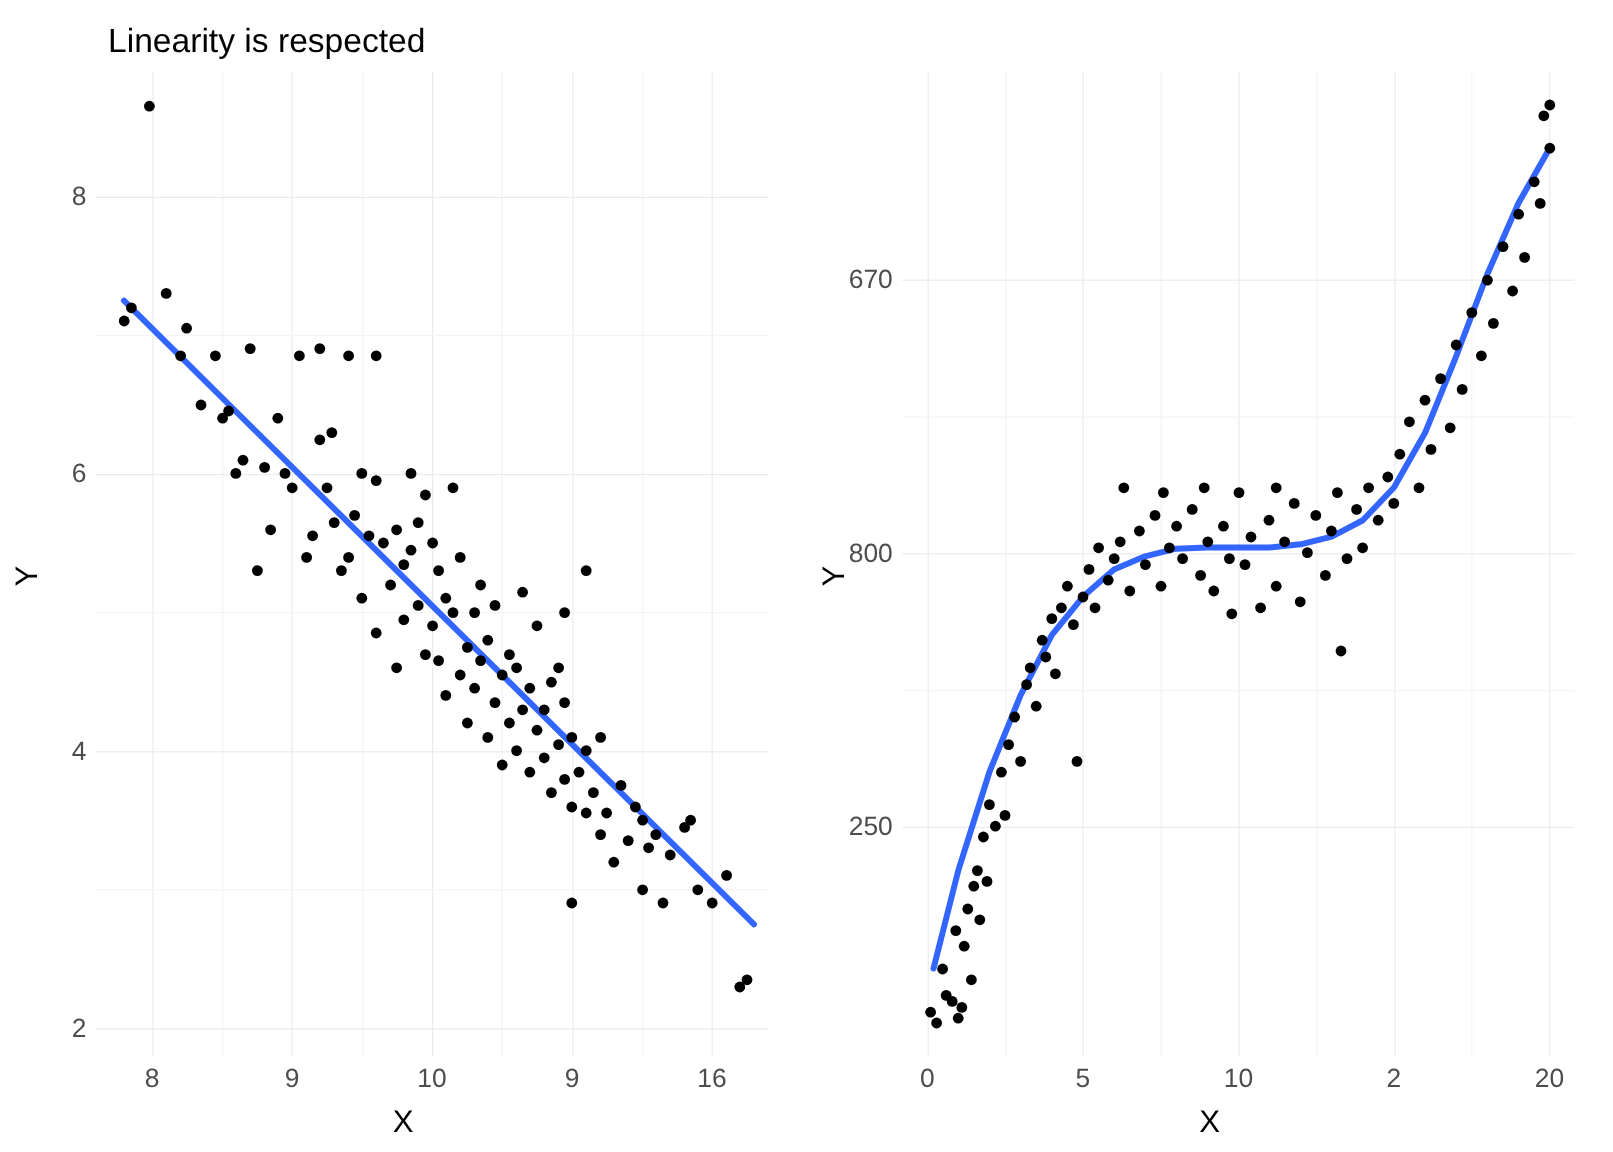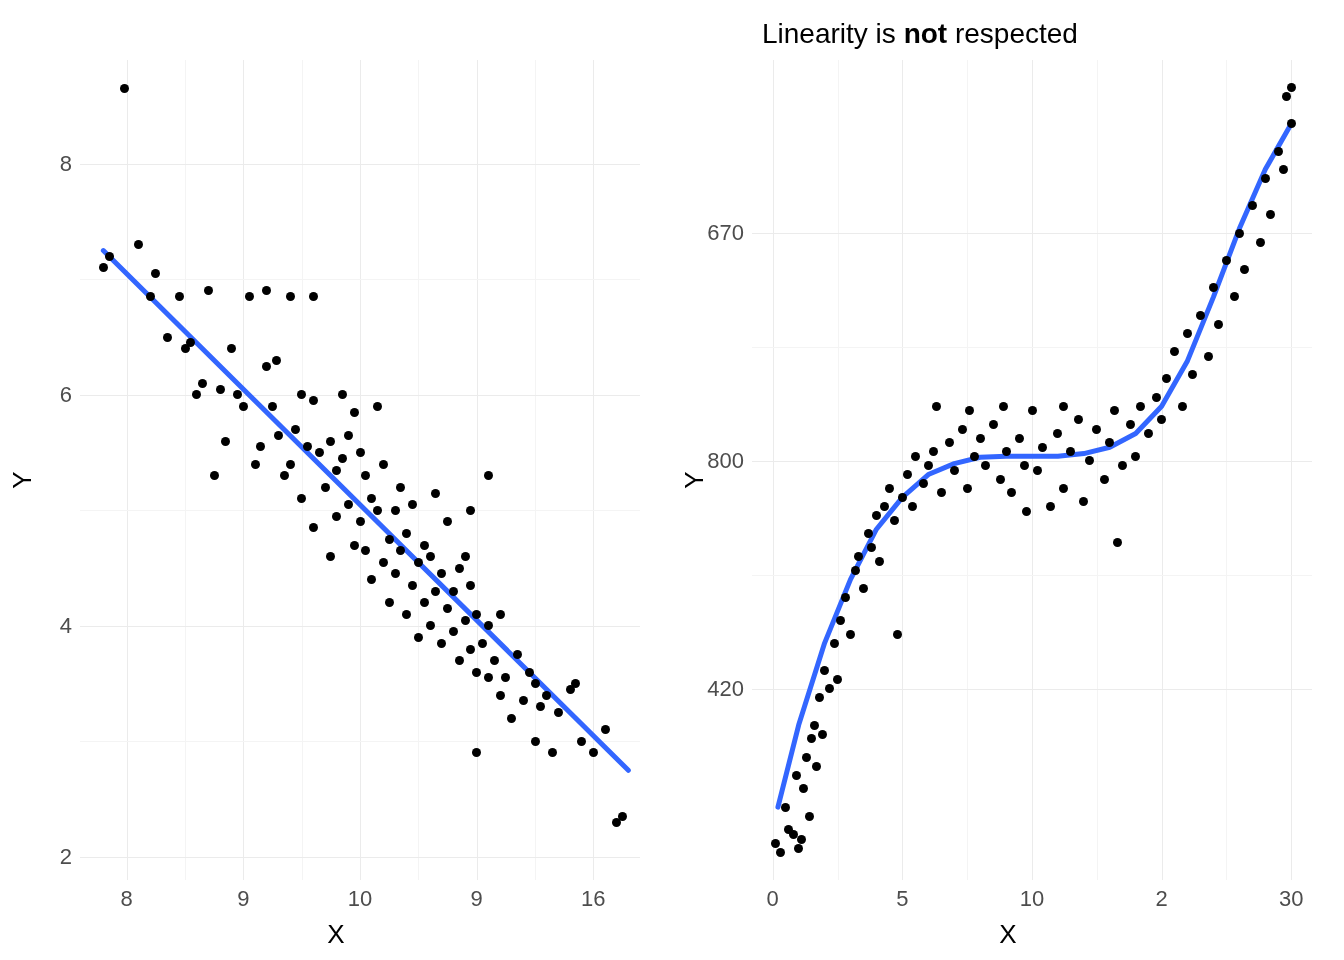--- a/index.html
+++ b/index.html
@@ -63,20 +63,21 @@
   svg.overlay {
     position: absolute;
     top:0; left:0;
     pointer-events: none;
   }
 </style>
 </head>
 <body>
 
 <div class="panel panel-left">
+  <div class="title">Linearity is respected</div>
   <div class="plot-area" id="plot0">
     <div class="gridline-v" style="left: 46.6667px;"></div>
       <div class="gridline-v" style="left: 163.333px;"></div>
       <div class="gridline-v" style="left: 280px;"></div>
       <div class="gridline-v" style="left: 396.667px;"></div>
       <div class="gridline-v" style="left: 513.333px;"></div>
       <div class="gridline-v minor" style="left: 105px;"></div>
       <div class="gridline-v minor" style="left: 221.667px;"></div>
       <div class="gridline-v minor" style="left: 338.333px;"></div>
       <div class="gridline-v minor" style="left: 455px;"></div>
@@ -216,21 +217,20 @@
     <div class="axis-text" style="left: 360px; top: 886px; transform: translateX(-50%);">10</div>
     <div class="axis-text" style="left: 476.667px; top: 886px; transform: translateX(-50%);">9</div>
     <div class="axis-text" style="left: 593.333px; top: 886px; transform: translateX(-50%);">16</div>
     <div class="axis-text" style="right: 600px; top: 856.901px; transform: translateY(-50%);">2</div>
     <div class="axis-text" style="right: 600px; top: 625.915px; transform: translateY(-50%);">4</div>
     <div class="axis-text" style="right: 600px; top: 394.93px; transform: translateY(-50%);">6</div>
     <div class="axis-text" style="right: 600px; top: 163.944px; transform: translateY(-50%);">8</div>
   </div>
 
 <div class="panel panel-right">
-  <div class="title" id="title1">Linearity is <b>not</b> respected</div>
   <div class="plot-area" id="plot1">
     <div class="gridline-v" style="left: 20.7407px;"></div>
       <div class="gridline-v" style="left: 150.37px;"></div>
       <div class="gridline-v" style="left: 280px;"></div>
       <div class="gridline-v" style="left: 409.63px;"></div>
       <div class="gridline-v" style="left: 539.259px;"></div>
       <div class="gridline-v minor" style="left: 85.5556px;"></div>
       <div class="gridline-v minor" style="left: 215.185px;"></div>
       <div class="gridline-v minor" style="left: 344.815px;"></div>
       <div class="gridline-v minor" style="left: 474.444px;"></div>
@@ -346,17 +346,17 @@
       <div class="pt" style="left: 251.481px; top: 346.222px;"></div>
       <div class="pt" style="left: 274.815px; top: 451px;"></div>
       <div class="pt" style="left: 311.111px; top: 346.222px;"></div>
     </div>
   <div class="axis-title" style="left:50%; transform:translateX(-50%); bottom:10px;">X</div>
   <div class="axis-title" style="left:14px; top:50%; transform:translateY(-50%) rotate(-90deg);">Y</div>
 <div class="axis-text" style="left: 100.741px; top: 886px; transform: translateX(-50%);">0</div>
     <div class="axis-text" style="left: 230.37px; top: 886px; transform: translateX(-50%);">5</div>
     <div class="axis-text" style="left: 360px; top: 886px; transform: translateX(-50%);">10</div>
     <div class="axis-text" style="left: 489.63px; top: 886px; transform: translateX(-50%);">2</div>
-    <div class="axis-text" style="left: 619.259px; top: 886px; transform: translateX(-50%);">30</div>
-    <div class="axis-text" style="right: 600px; top: 688.667px; transform: translateY(-50%);">420</div>
+    <div class="axis-text" style="left: 619.259px; top: 886px; transform: translateX(-50%);">20</div>
+    <div class="axis-text" style="right: 600px; top: 688.667px; transform: translateY(-50%);">250</div>
     <div class="axis-text" style="right: 600px; top: 460.889px; transform: translateY(-50%);">800</div>
     <div class="axis-text" style="right: 600px; top: 233.111px; transform: translateY(-50%);">670</div>
   </div>
 
 </body></html>

